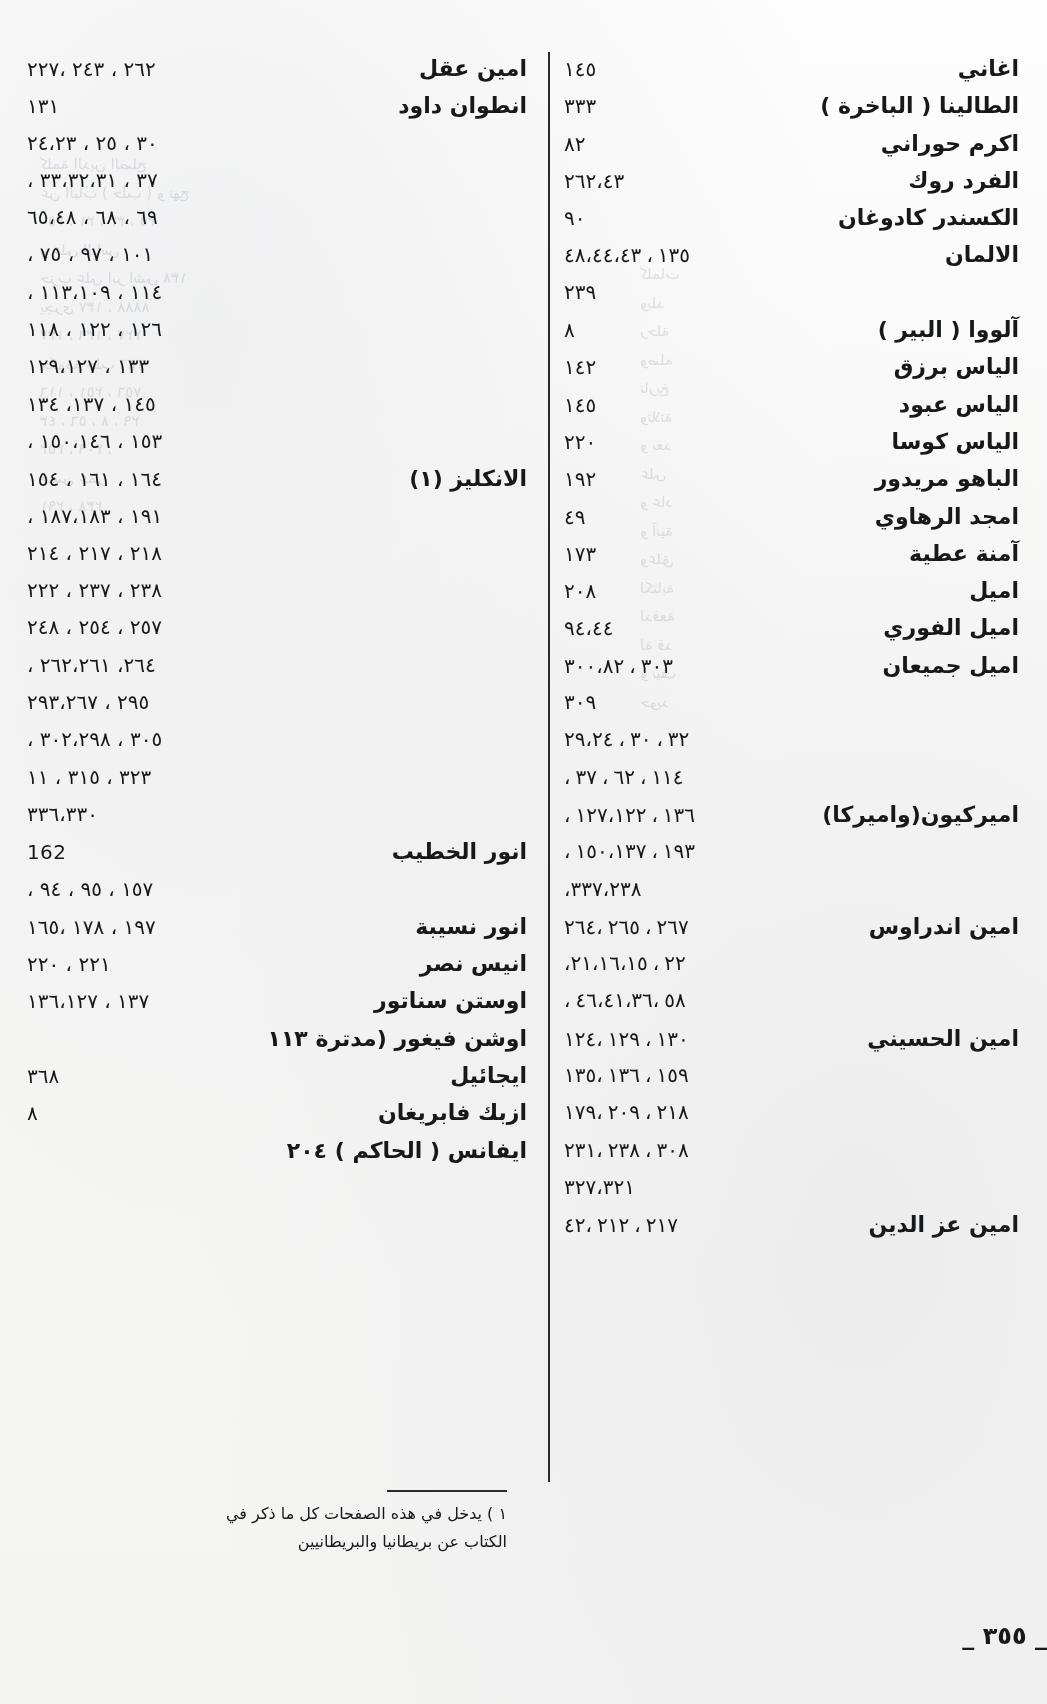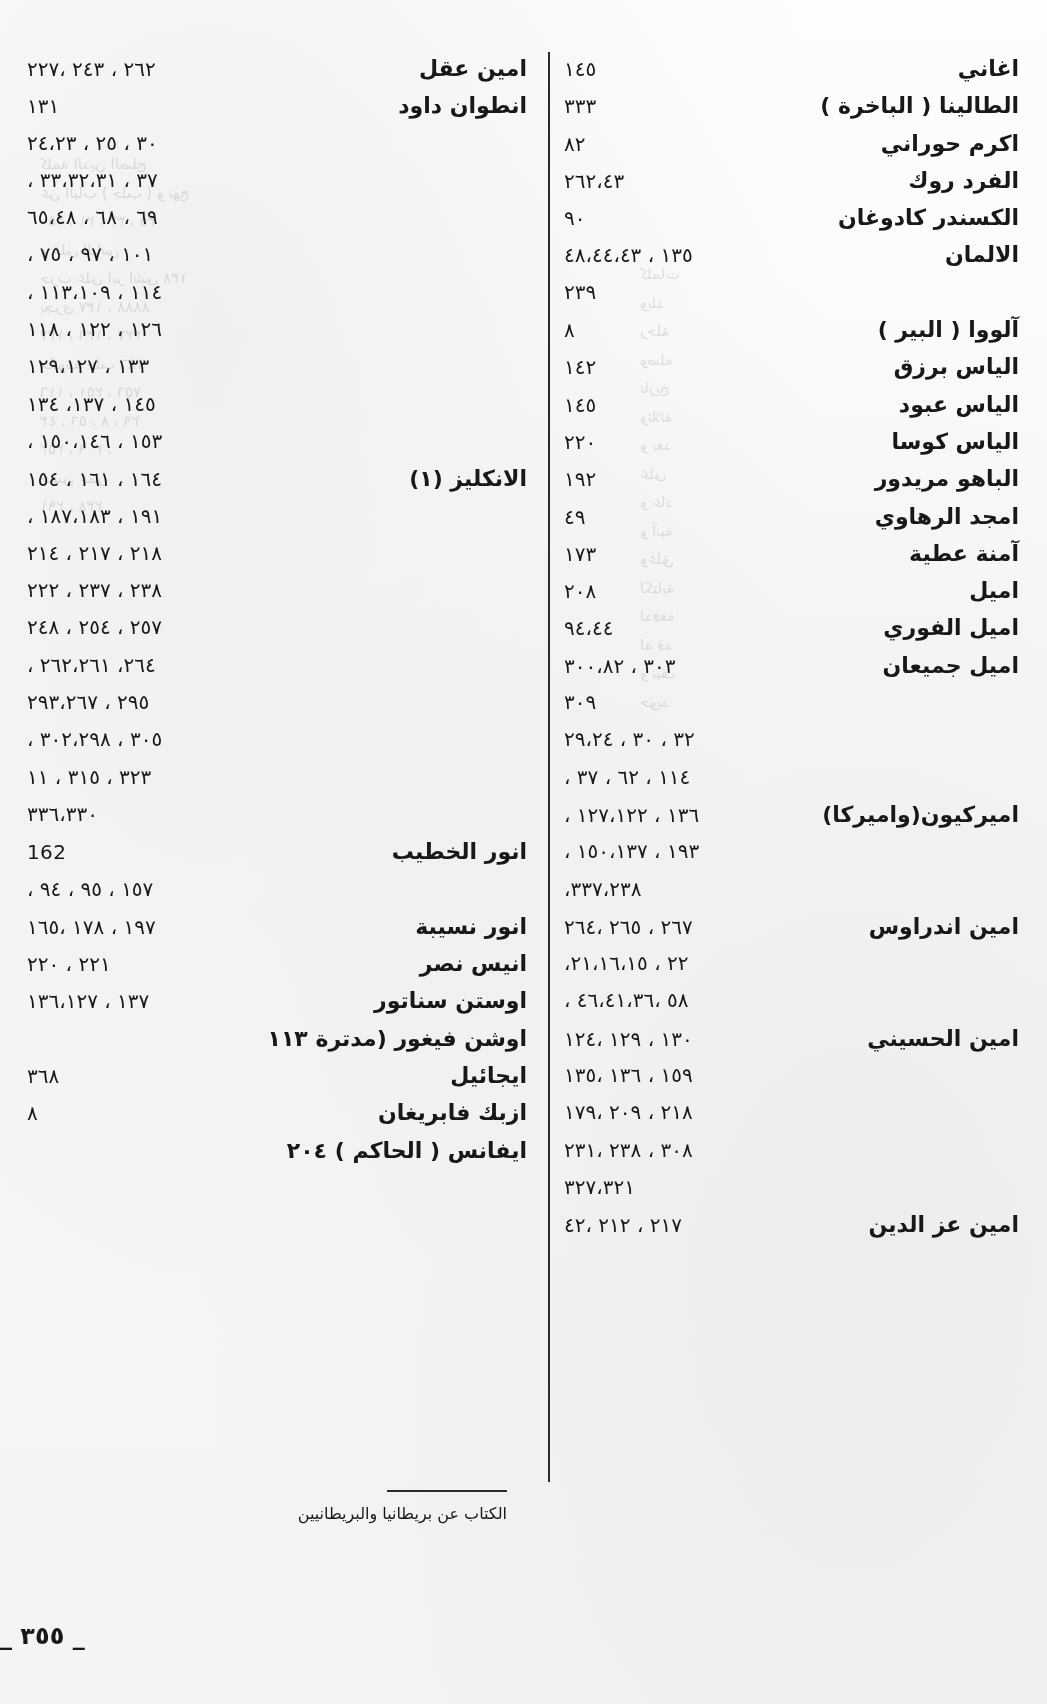--- a/index.html
+++ b/index.html
@@ -79,21 +79,21 @@
     letter-spacing: 0.2px;
   }
   .pages {
     font-size: 20px;
     font-weight: 500;
     direction: rtl;
     white-space: nowrap;
     letter-spacing: 0.4px;
   }
   .col-right .term { padding-left: 10px; text-align: center; }
-  .col-right .pages { padding-right: 12px; }
+  .col-right .pages { padding-right: 12px; font-family: Liberation Serif, serif; }
   .col-left  .term { padding-left: 14px; }
   .col-left  .pages { padding-right: 8px; text-align: center; }
 
   
   .footnote {
     position: absolute;
     right: 540px;
     top: 1490px;
     width: 430px;
     text-align: right;
@@ -106,21 +106,21 @@
     background: #2a2b2e;
     margin: 0 0 8px auto;
   }
   .footnote p { margin: 0; }
 
   .folio {
     position: absolute;
     top: 1622px;
     left: 0;
     right: 0;
-    text-align: left;
+    text-align: right;
     font-size: 24px;
     font-weight: 700;
     letter-spacing: 1px;
   }
 </style>
 </head>
 <body>
 
 <div class="page"></div>
 
@@ -409,18 +409,19 @@
         <span class="pages">٨</span>
       </div>
     <div class="row">
         <span class="term">ايفانس ( الحاكم ) ٢٠٤</span>
         <span class="pages"></span>
       </div>
   </div>
 
   <div class="footnote">
     <div class="footnote-rule"></div>
+    <p>١ ) يدخل في هذه الصفحات كل ما ذكر في</p>
     <p>الكتاب عن بريطانيا والبريطانيين</p>
   </div>
 
   <div class="folio">_ ٣٥٥ _</div>
 
 </div>
 
 </body></html>

